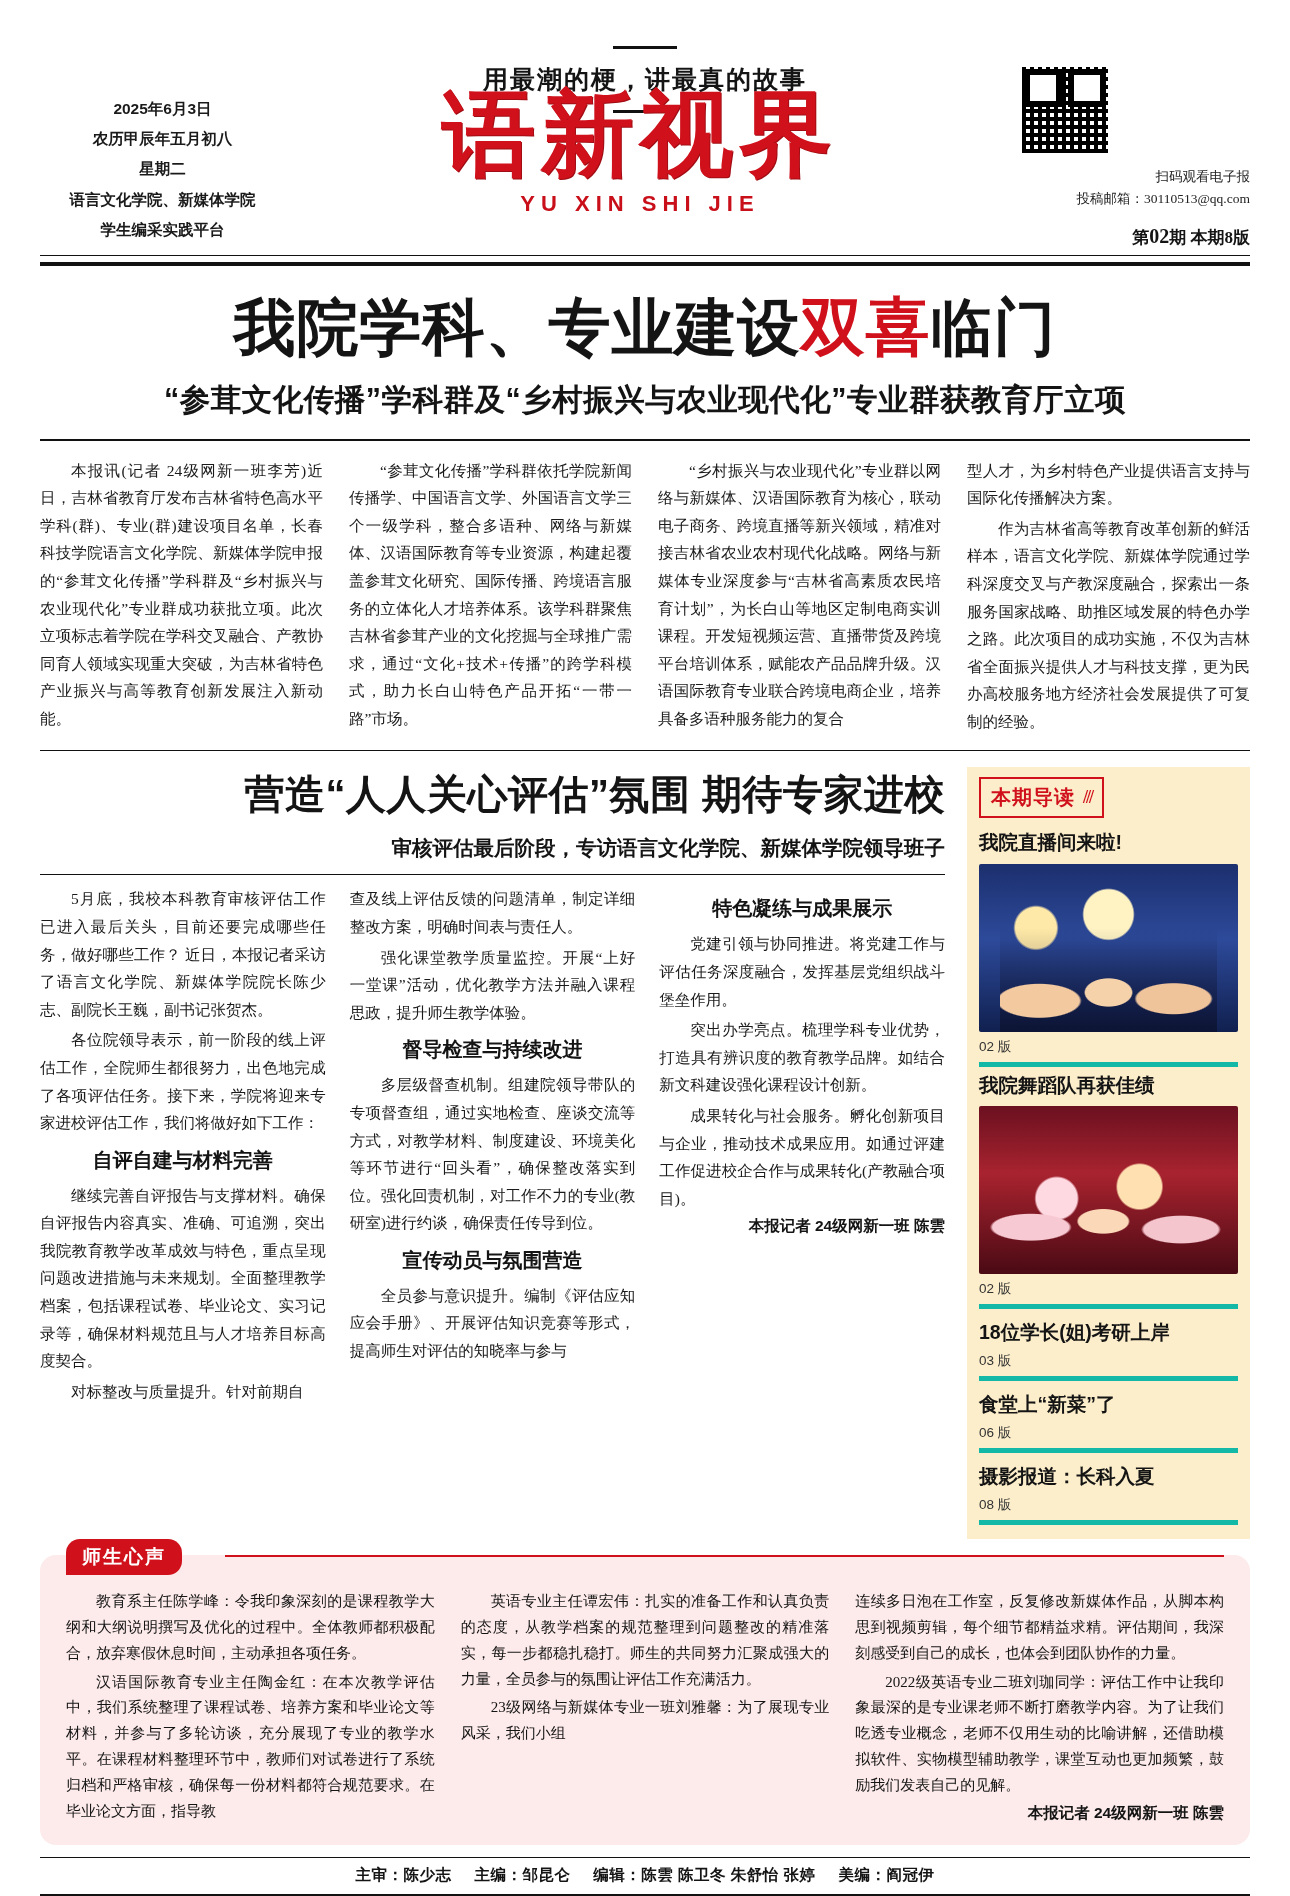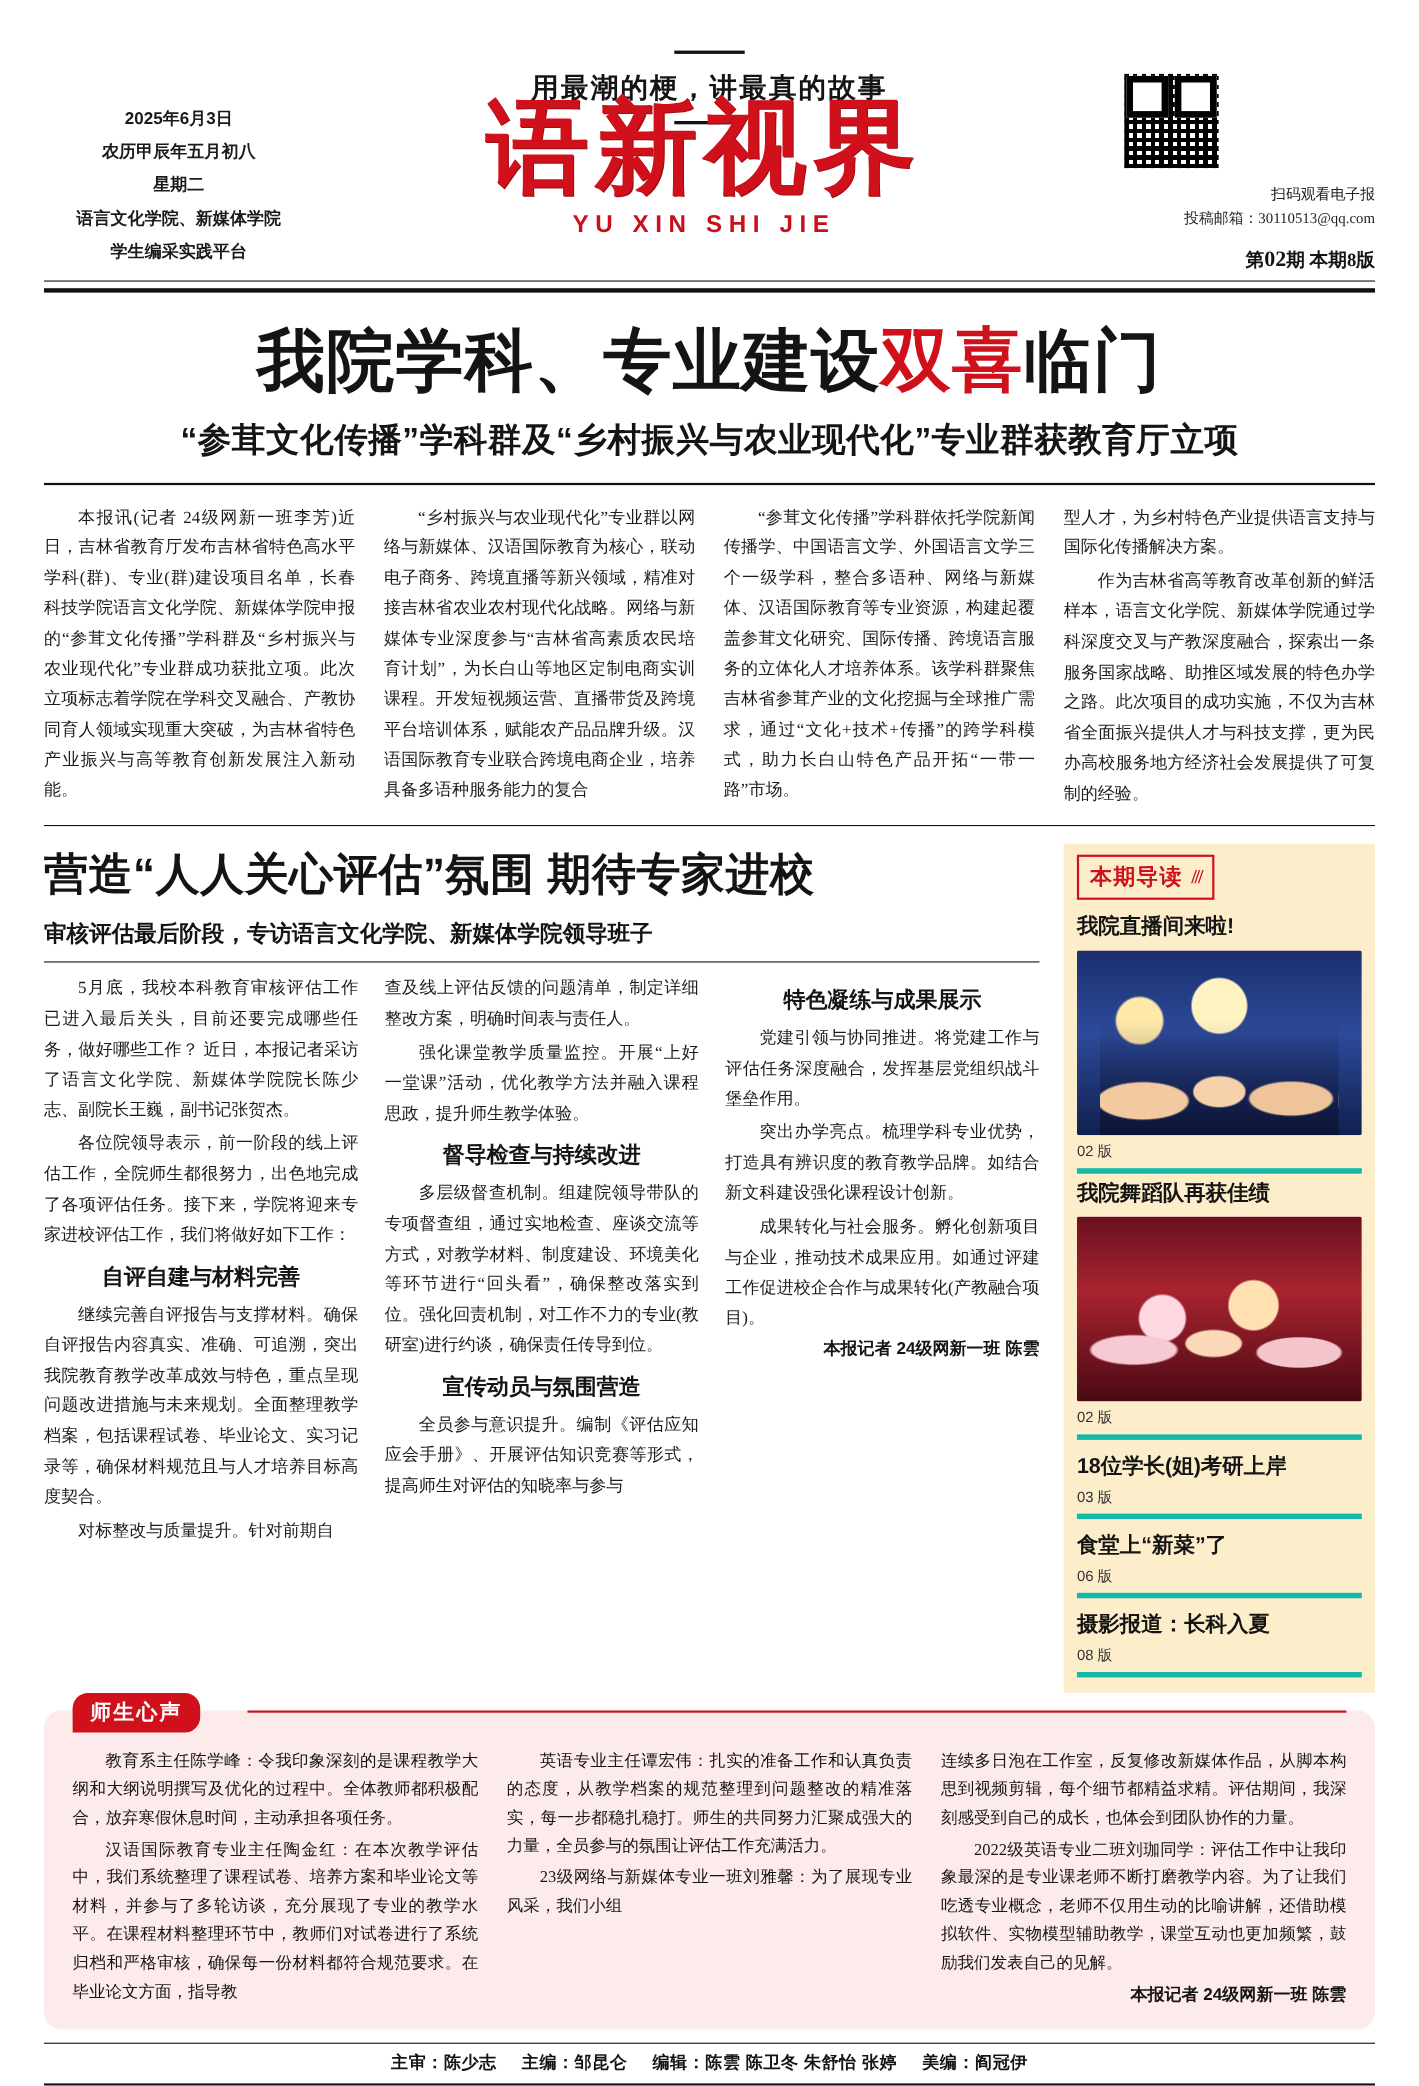--- a/index.html
+++ b/index.html
@@ -163,21 +163,21 @@
   
   .lower {
     display:flex;
     gap: 22px;
     margin-top: 16px;
   }
   .lower-left { width: 905px; }
   .lower-right { width: 283px; }
 
   .art2-head {
-    text-align:left;
+    text-align:right;
     font-family:"Liberation Sans", sans-serif;
   }
   .art2-head h2 {
     margin:0;
     font-size: 40px;
     font-weight: bold;
     letter-spacing: 0.5px;
   }
   .art2-sub {
     margin-top: 12px;
@@ -355,26 +355,26 @@
   <div class="rule-mid"></div>
 
   <div class="cols4">
     <div class="col">
       <div class="bodytext">
         <p>本报讯(记者 24级网新一班李芳)近日，吉林省教育厅发布吉林省特色高水平学科(群)、专业(群)建设项目名单，长春科技学院语言文化学院、新媒体学院申报的“参茸文化传播”学科群及“乡村振兴与农业现代化”专业群成功获批立项。此次立项标志着学院在学科交叉融合、产教协同育人领域实现重大突破，为吉林省特色产业振兴与高等教育创新发展注入新动能。</p>
       </div>
     </div>
     <div class="col">
       <div class="bodytext">
-        <p>“乡村振兴与农业现代化”专业群以网络与新媒体、汉语国际教育为核心，联动电子商务、跨境直播等新兴领域，精准对接吉林省农业农村现代化战略。网络与新媒体专业深度参与“吉林省高素质农民培育计划”，为长白山等地区定制电商实训课程。开发短视频运营、直播带货及跨境平台培训体系，赋能农产品品牌升级。汉语国际教育专业联合跨境电商企业，培养具备多语种服务能力的复合</p>
+        <p>“参茸文化传播”学科群依托学院新闻传播学、中国语言文学、外国语言文学三个一级学科，整合多语种、网络与新媒体、汉语国际教育等专业资源，构建起覆盖参茸文化研究、国际传播、跨境语言服务的立体化人才培养体系。该学科群聚焦吉林省参茸产业的文化挖掘与全球推广需求，通过“文化+技术+传播”的跨学科模式，助力长白山特色产品开拓“一带一路”市场。</p>
       </div>
     </div>
     <div class="col">
       <div class="bodytext">
-        <p>“参茸文化传播”学科群依托学院新闻传播学、中国语言文学、外国语言文学三个一级学科，整合多语种、网络与新媒体、汉语国际教育等专业资源，构建起覆盖参茸文化研究、国际传播、跨境语言服务的立体化人才培养体系。该学科群聚焦吉林省参茸产业的文化挖掘与全球推广需求，通过“文化+技术+传播”的跨学科模式，助力长白山特色产品开拓“一带一路”市场。</p>
+        <p>“乡村振兴与农业现代化”专业群以网络与新媒体、汉语国际教育为核心，联动电子商务、跨境直播等新兴领域，精准对接吉林省农业农村现代化战略。网络与新媒体专业深度参与“吉林省高素质农民培育计划”，为长白山等地区定制电商实训课程。开发短视频运营、直播带货及跨境平台培训体系，赋能农产品品牌升级。汉语国际教育专业联合跨境电商企业，培养具备多语种服务能力的复合</p>
       </div>
     </div>
     <div class="col">
       <div class="bodytext">
         <p class="noindent">型人才，为乡村特色产业提供语言支持与国际化传播解决方案。</p>
         <p>作为吉林省高等教育改革创新的鲜活样本，语言文化学院、新媒体学院通过学科深度交叉与产教深度融合，探索出一条服务国家战略、助推区域发展的特色办学之路。此次项目的成功实施，不仅为吉林省全面振兴提供人才与科技支撑，更为民办高校服务地方经济社会发展提供了可复制的经验。</p>
       </div>
     </div>
   </div>
 

